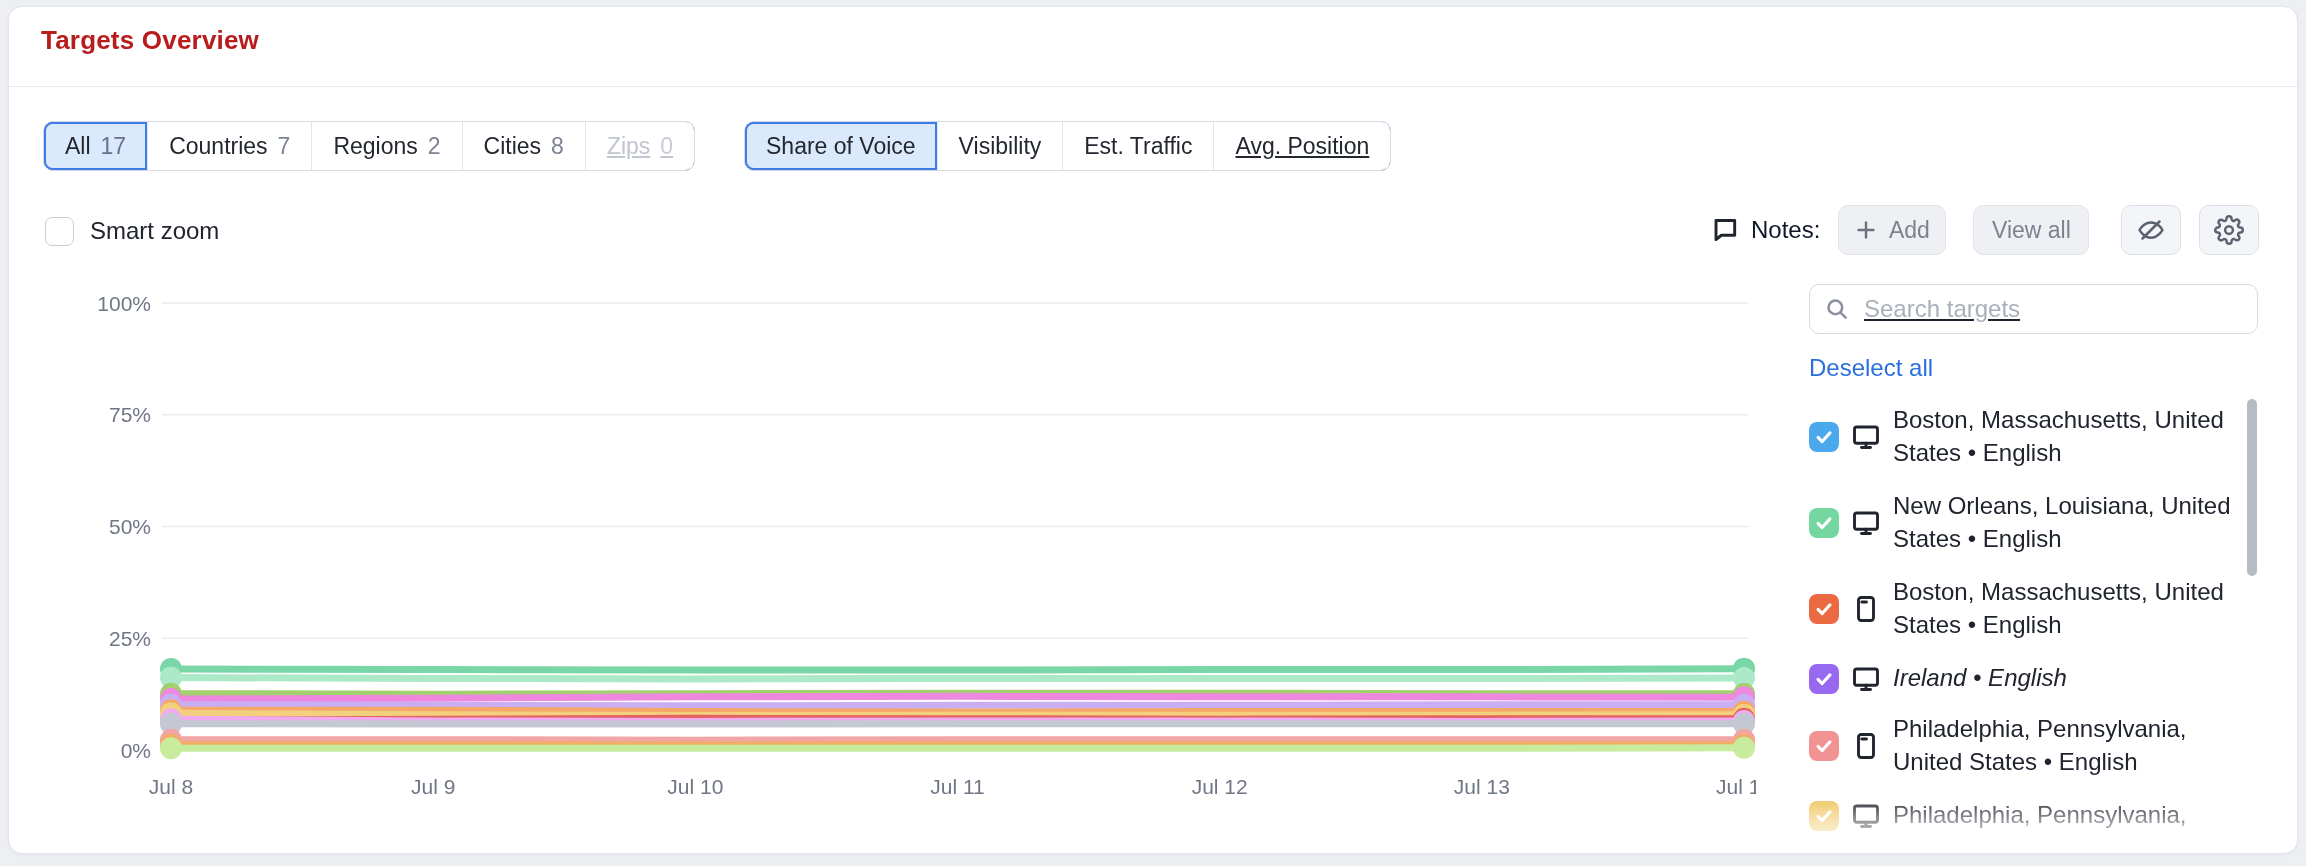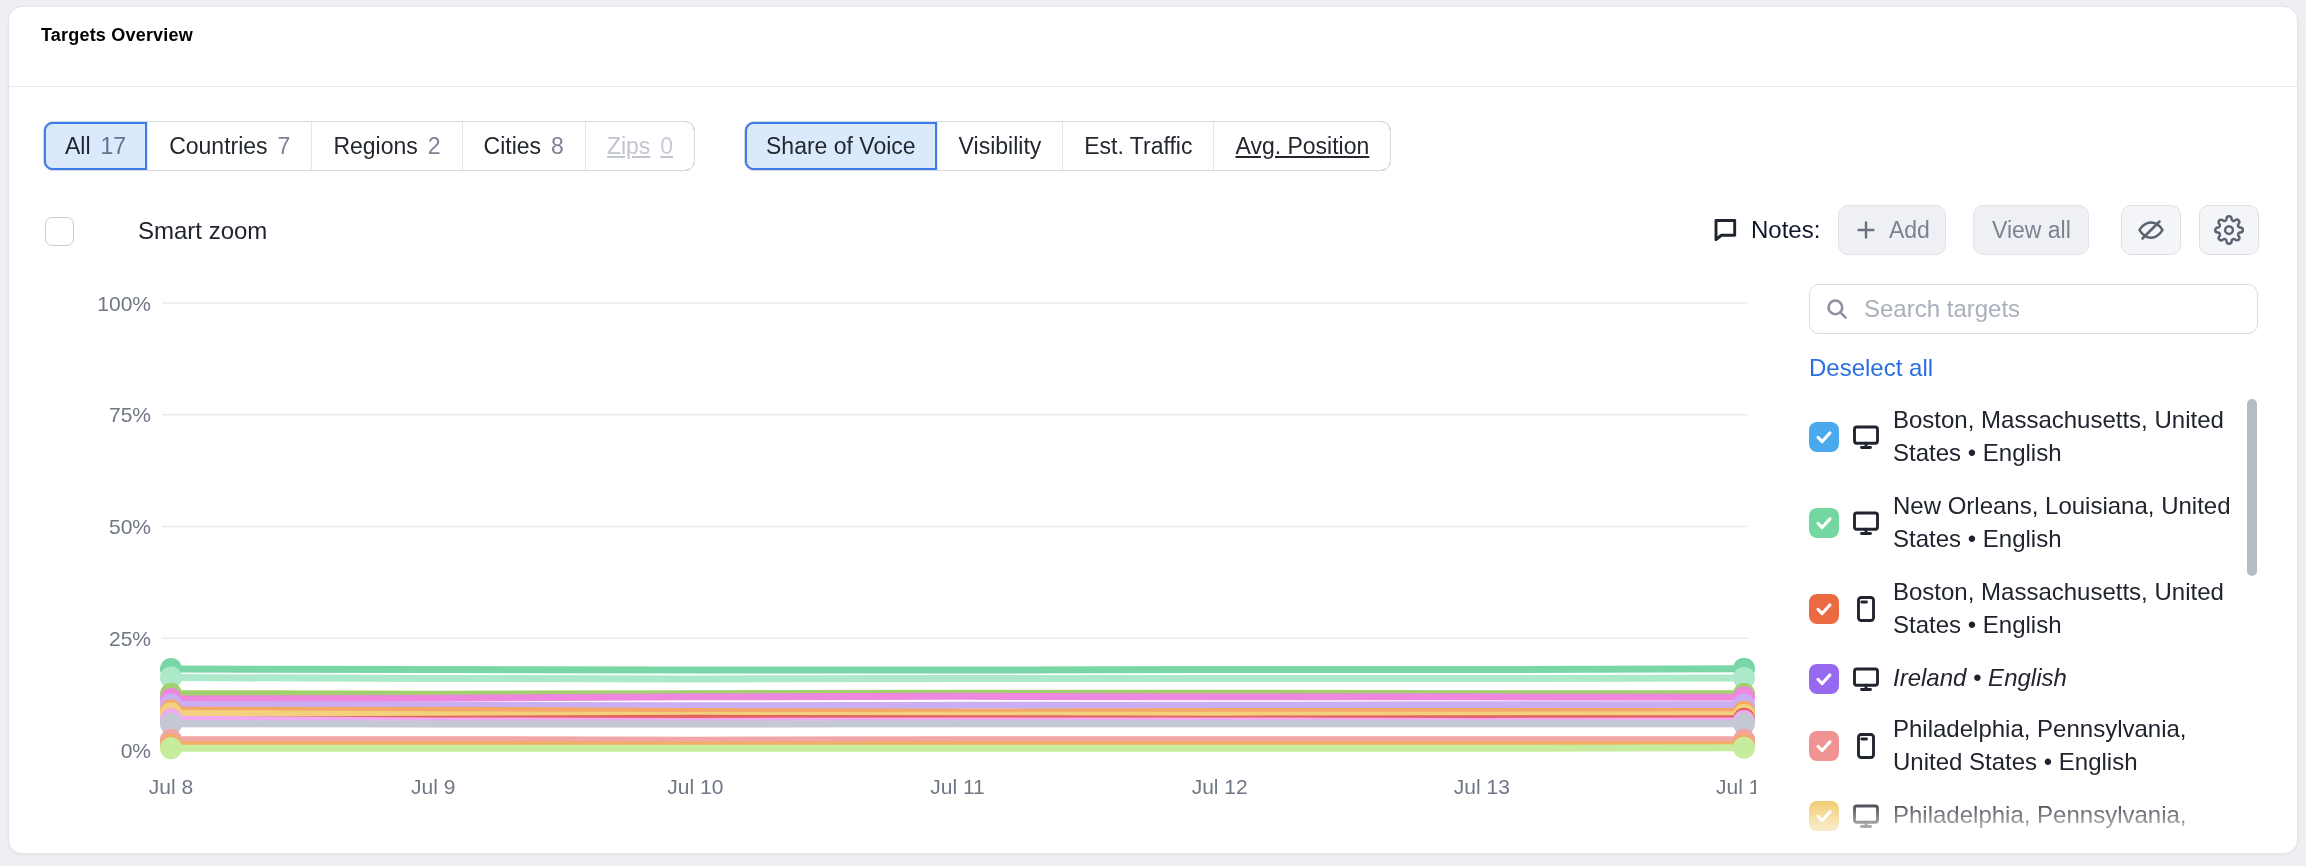--- a/index.html
+++ b/index.html
@@ -6,21 +6,21 @@
   body{
     width:2306px;height:866px;background:#edeff3;position:relative;overflow:hidden;
     font-family:"Liberation Sans", sans-serif;color:#20242e;
     -webkit-font-smoothing:antialiased;
   }
   .card{
     position:absolute;left:8px;top:6px;width:2288px;height:846px;
     background:#ffffff;border:1px solid #e2e5ea;border-radius:14px;
     box-shadow:0 1px 3px rgba(30,40,60,.05);overflow:hidden;
   }
-  .title{position:absolute;left:32px;top:18px;font-size:18px;font-weight:700;color:#000000;letter-spacing:.2px;}
+  .title{position:absolute;left:32px;top:18px;font-size:26px;font-weight:700;color:#b91c1c;letter-spacing:.2px;}
   .divider{position:absolute;left:0;top:79px;width:100%;height:1px;background:#e8eaef;}
 
   
   .seg-group{
     position:absolute;top:114px;height:48px;display:inline-flex;align-items:stretch;
     border:1.5px solid #d6dae0;border-radius:10px;background:#4c1d95;
   }
   .seg{
     display:flex;align-items:center;padding:0 21px;font-size:23px;color:#23272f;
     border-right:1.5px solid #e3e6ea;cursor:pointer;white-space:nowrap;background:#fff;
@@ -31,21 +31,21 @@
   .seg.selected{
     background:#dbe9fc;box-shadow:inset 0 0 0 2px #3e7de8;border-right-color:transparent;
   }
   .seg.selected .count{color:#68708a;}
   .seg.disabled{color:#c0c5cf;cursor:default;}
   .seg.disabled .count{color:#c6cbd4;}
 
   
   .smart-zoom{position:absolute;left:36px;top:206px;height:36px;display:flex;align-items:center;gap:16px;}
   .checkbox-empty{width:27px;height:27px;border:1.5px solid #c8cdd5;border-radius:7px;background:#fff;}
-  .smart-zoom-label{font-size:24px;color:#20242e;margin-left:48px;}
+  .smart-zoom-label{font-size:24px;color:#20242e;}
 
   
   .notes-row{position:absolute;left:1702px;top:197px;height:52px;display:flex;align-items:center;}
   .notes-label{font-size:24px;color:#0f172a;margin:0 18px 0 12px;}
   .btn{
     height:50px;display:flex;align-items:center;justify-content:center;
     background:#eef0f4;border:1.5px solid #e0e3e8;border-radius:10px;
     font-size:23px;color:#7b8290;cursor:pointer;box-sizing:border-box;
   }
   .btn-add{width:108px;margin-right:27px;gap:12px;}
@@ -54,21 +54,21 @@
   .btn-icon + .btn-icon{margin-left:18px;}
 
   
   #chart{position:absolute;left:47px;top:184px;}
   #chart text{font-family:"Liberation Sans",sans-serif;font-size:21px;fill:#6f7684;}
 
   
   .search-box{
     position:absolute;left:1800px;top:277px;width:449px;height:50px;box-sizing:border-box;
     border:1.5px solid #d7dbe1;border-radius:10px;background:#fff;
-    display:flex;align-items:center;padding:0 14px;gap:12px;
+    display:flex;align-items:center;padding:0 14px;gap:12px;text-decoration:underline;
   }
   .search-box input{
     border:none;outline:none;flex:1;font-size:24px;font-family:"Liberation Sans",sans-serif;color:#20242e;background:transparent;
   }
   .search-box input::placeholder{color:#a9afbb;}
   .deselect-link{position:absolute;left:1800px;top:347px;font-size:24px;color:#2a6fe0;cursor:pointer;}
 
   .target-item{position:absolute;left:1800px;width:452px;display:flex;align-items:center;gap:12px;}
   .t-check{
     flex:0 0 auto;width:30px;height:30px;border-radius:8px;display:flex;align-items:center;justify-content:center;margin-top:1px;

